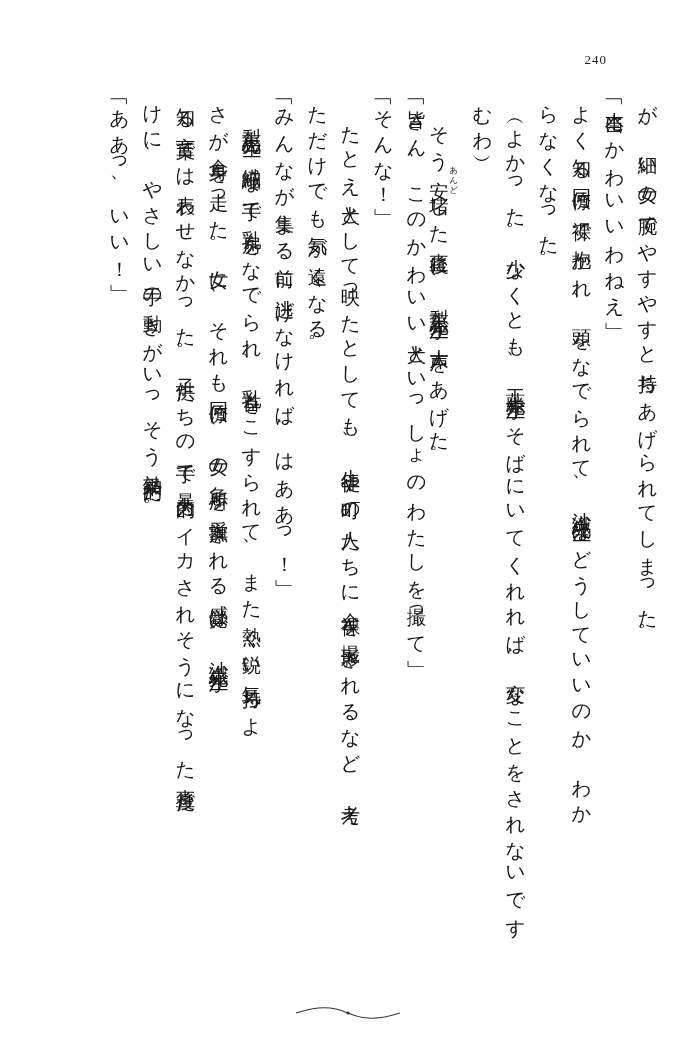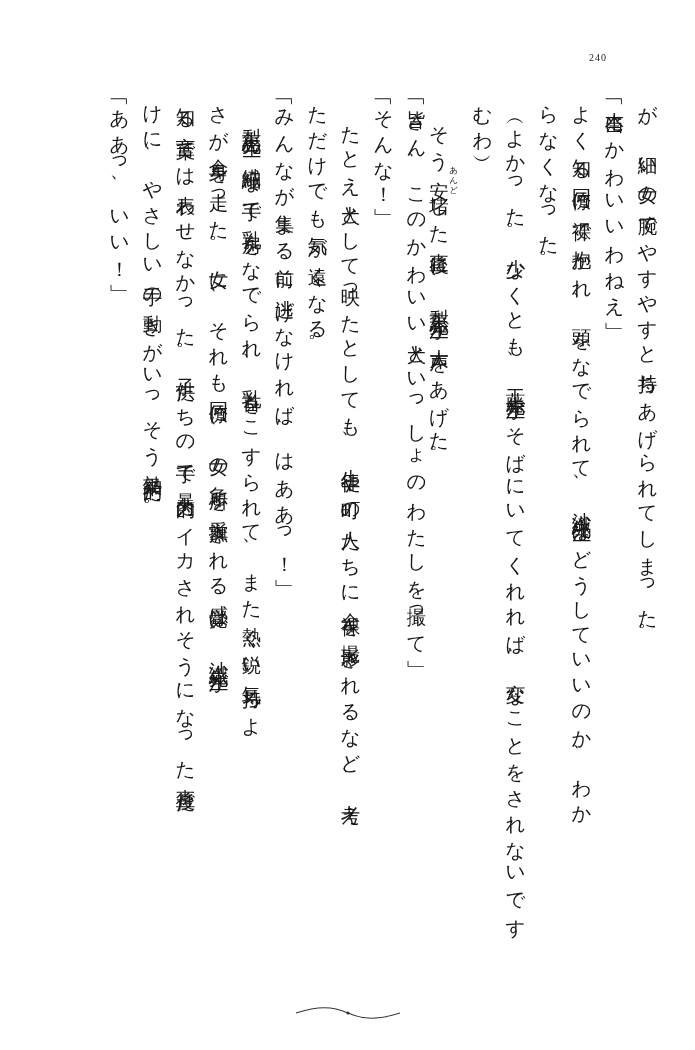--- a/index.html
+++ b/index.html
@@ -13,21 +13,21 @@
     height: 1050px;
     background: #ffffff;
     overflow: hidden;
     font-family: "DejaVu Serif", "Liberation Serif", serif;
     color: #1a1a1a;
   }
   #page-number {
     position: absolute;
     top: 52px;
     right: 88px;
-    font-size: 10px;
+    font-size: 13px;
     letter-spacing: 1px;
     color: #222;
     font-family: "Liberation Serif", serif;
   }
   #text-block {
     position: absolute;
     top: 92px;
     left: 60px;
     right: 38px;
     height: 900px;

